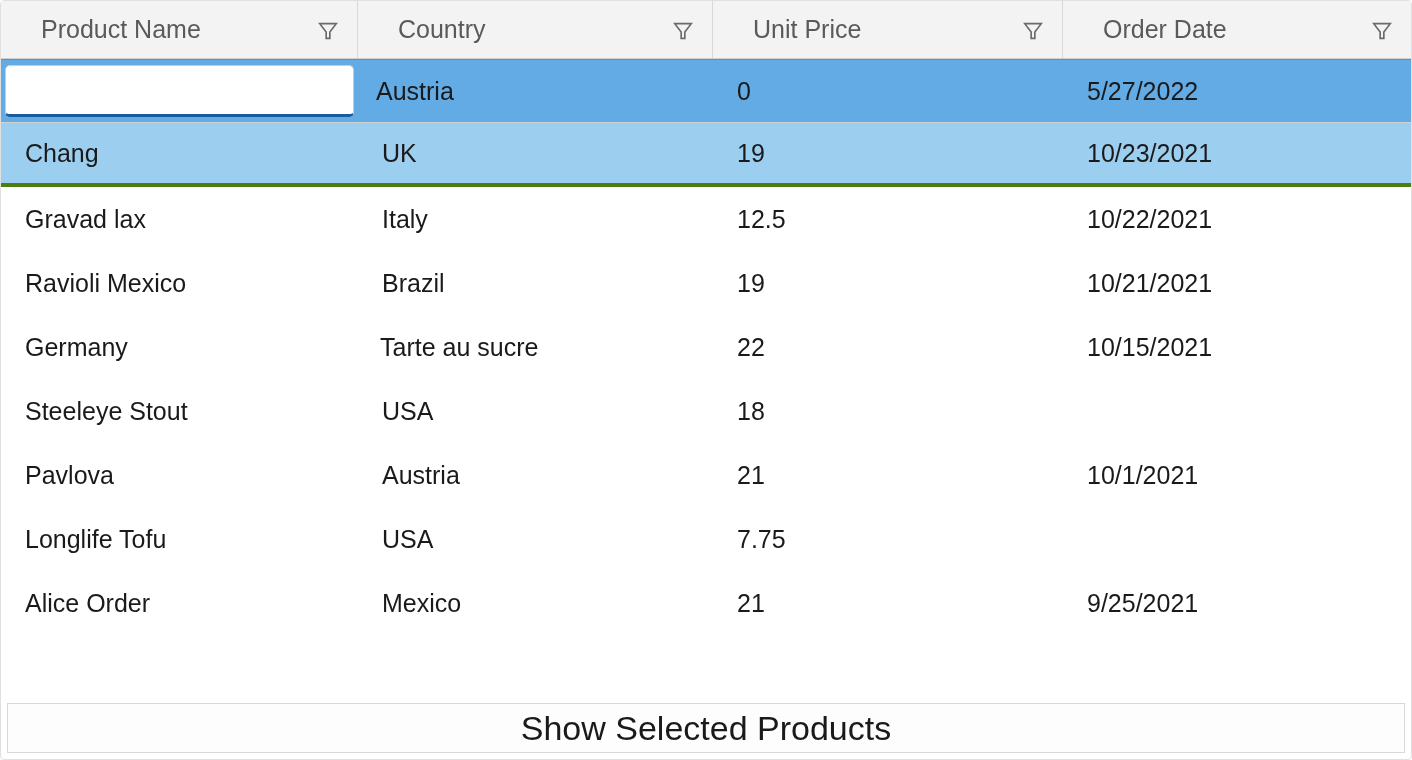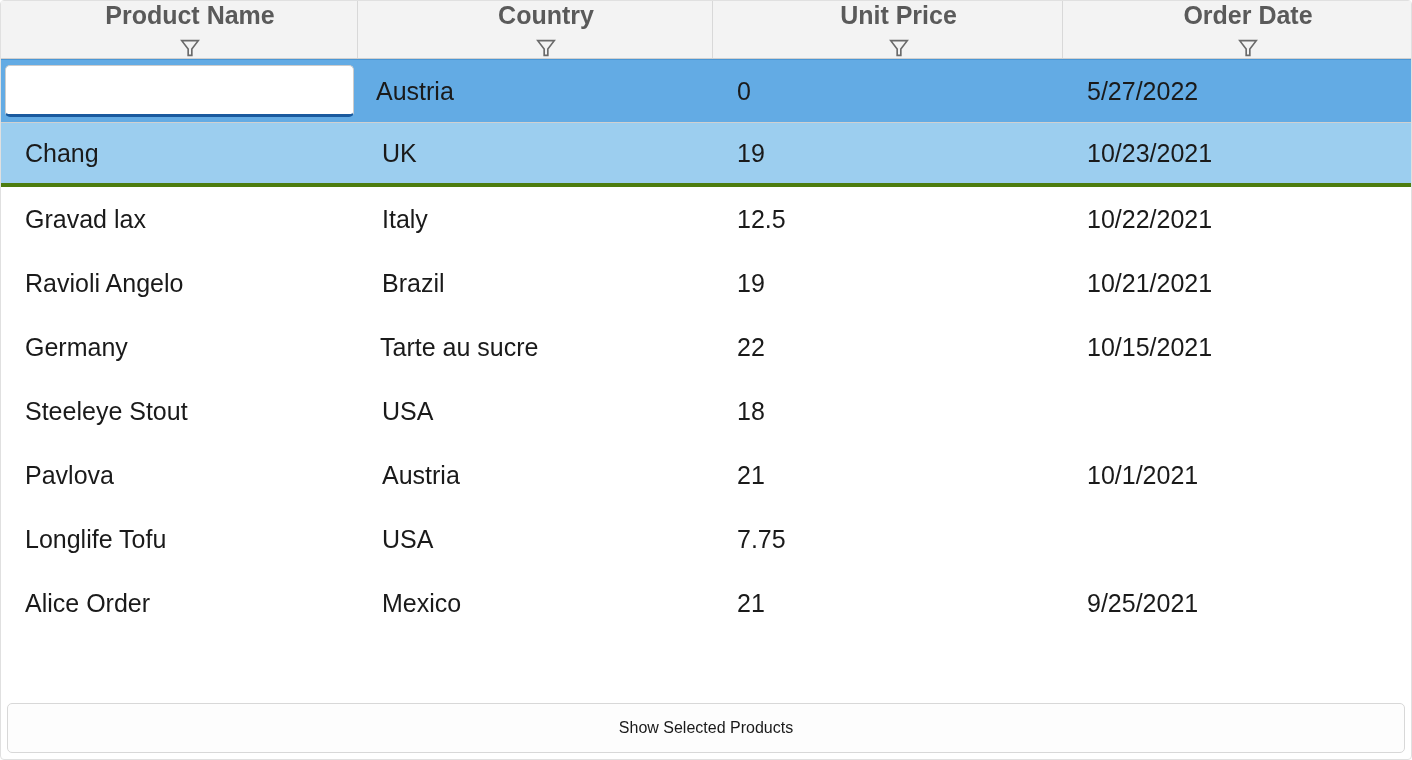--- a/index.html
+++ b/index.html
@@ -29,23 +29,22 @@
       height: 58px;
     }
     .header-cell {
       display: flex;
       align-items: center;
       justify-content: space-between;
       padding: 0 18px 0 40px;
       border-right: 1px solid #d8d8d8;
       color: #5a5a5a;
       font-size: 25px;
-      font-weight: 700;
+      font-weight: 400;
       cursor: pointer;
-      flex-direction: column;
     }
     .header-cell:last-child {
       border-right: none;
     }
     .col-product { width: 357px; }
     .col-country { width: 355px; }
     .col-price { width: 350px; }
     .col-date { flex: 1; }
     .filter-icon {
       width: 22px;
@@ -105,22 +104,22 @@
       outline: none;
     }
     .footer-button-area {
       padding: 6px;
     }
     .footer-button {
       width: 100%;
       height: 50px;
       background: #fdfdfd;
       border: 1px solid #d8d8d8;
-      border-radius: 5px;
-      font-size: 16px;
+      border-radius: 0;
+      font-size: 34px;
       color: #1a1a1a;
       cursor: pointer;
       font-family: inherit;
     }
   </style>
 </head>
 <body>
 
 <div class="grid-container">
 
@@ -175,21 +174,21 @@
         <div class="data-cell col-price">19</div>
         <div class="data-cell col-date">10/23/2021</div>
       </div>
       <div class="data-row">
         <div class="data-cell col-product">Gravad lax</div>
         <div class="data-cell col-country">Italy</div>
         <div class="data-cell col-price">12.5</div>
         <div class="data-cell col-date">10/22/2021</div>
       </div>
       <div class="data-row">
-        <div class="data-cell col-product">Ravioli Angelo</div>
+        <div class="data-cell col-product">Ravioli Mexico</div>
         <div class="data-cell col-country">Brazil</div>
         <div class="data-cell col-price">19</div>
         <div class="data-cell col-date">10/21/2021</div>
       </div>
       <div class="data-row">
         <div class="data-cell col-country">Germany</div>
         <div class="data-cell col-product">Tarte au sucre</div>
         <div class="data-cell col-price">22</div>
         <div class="data-cell col-date">10/15/2021</div>
       </div>

